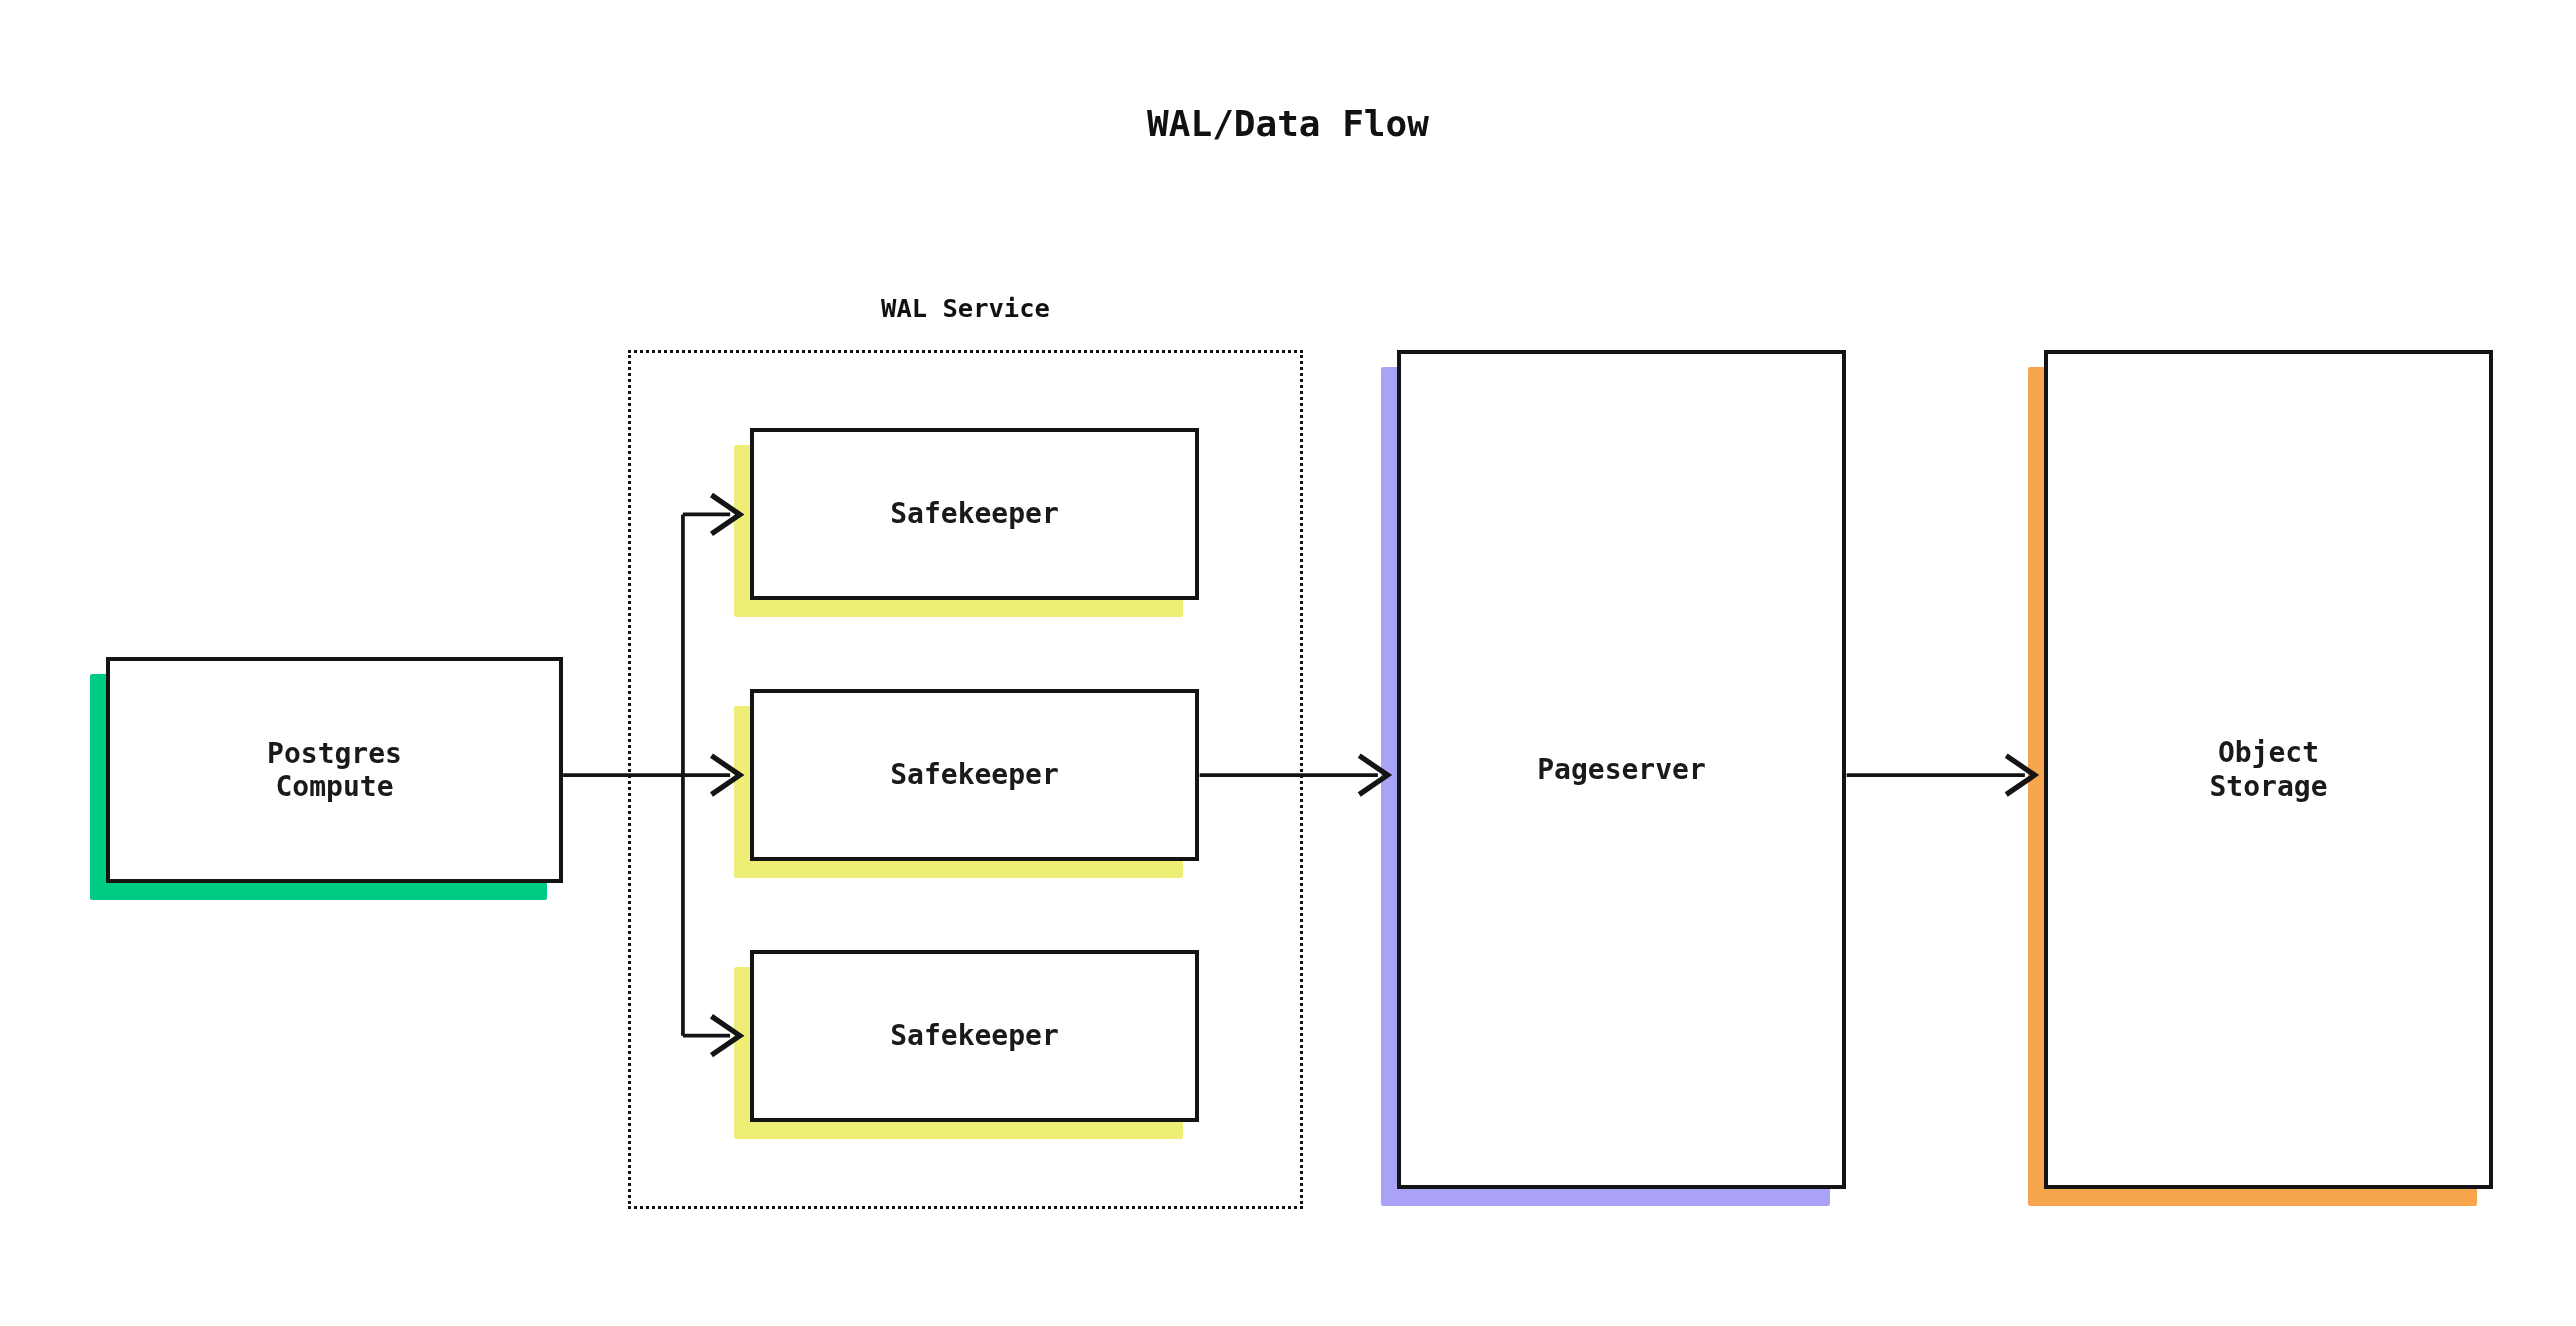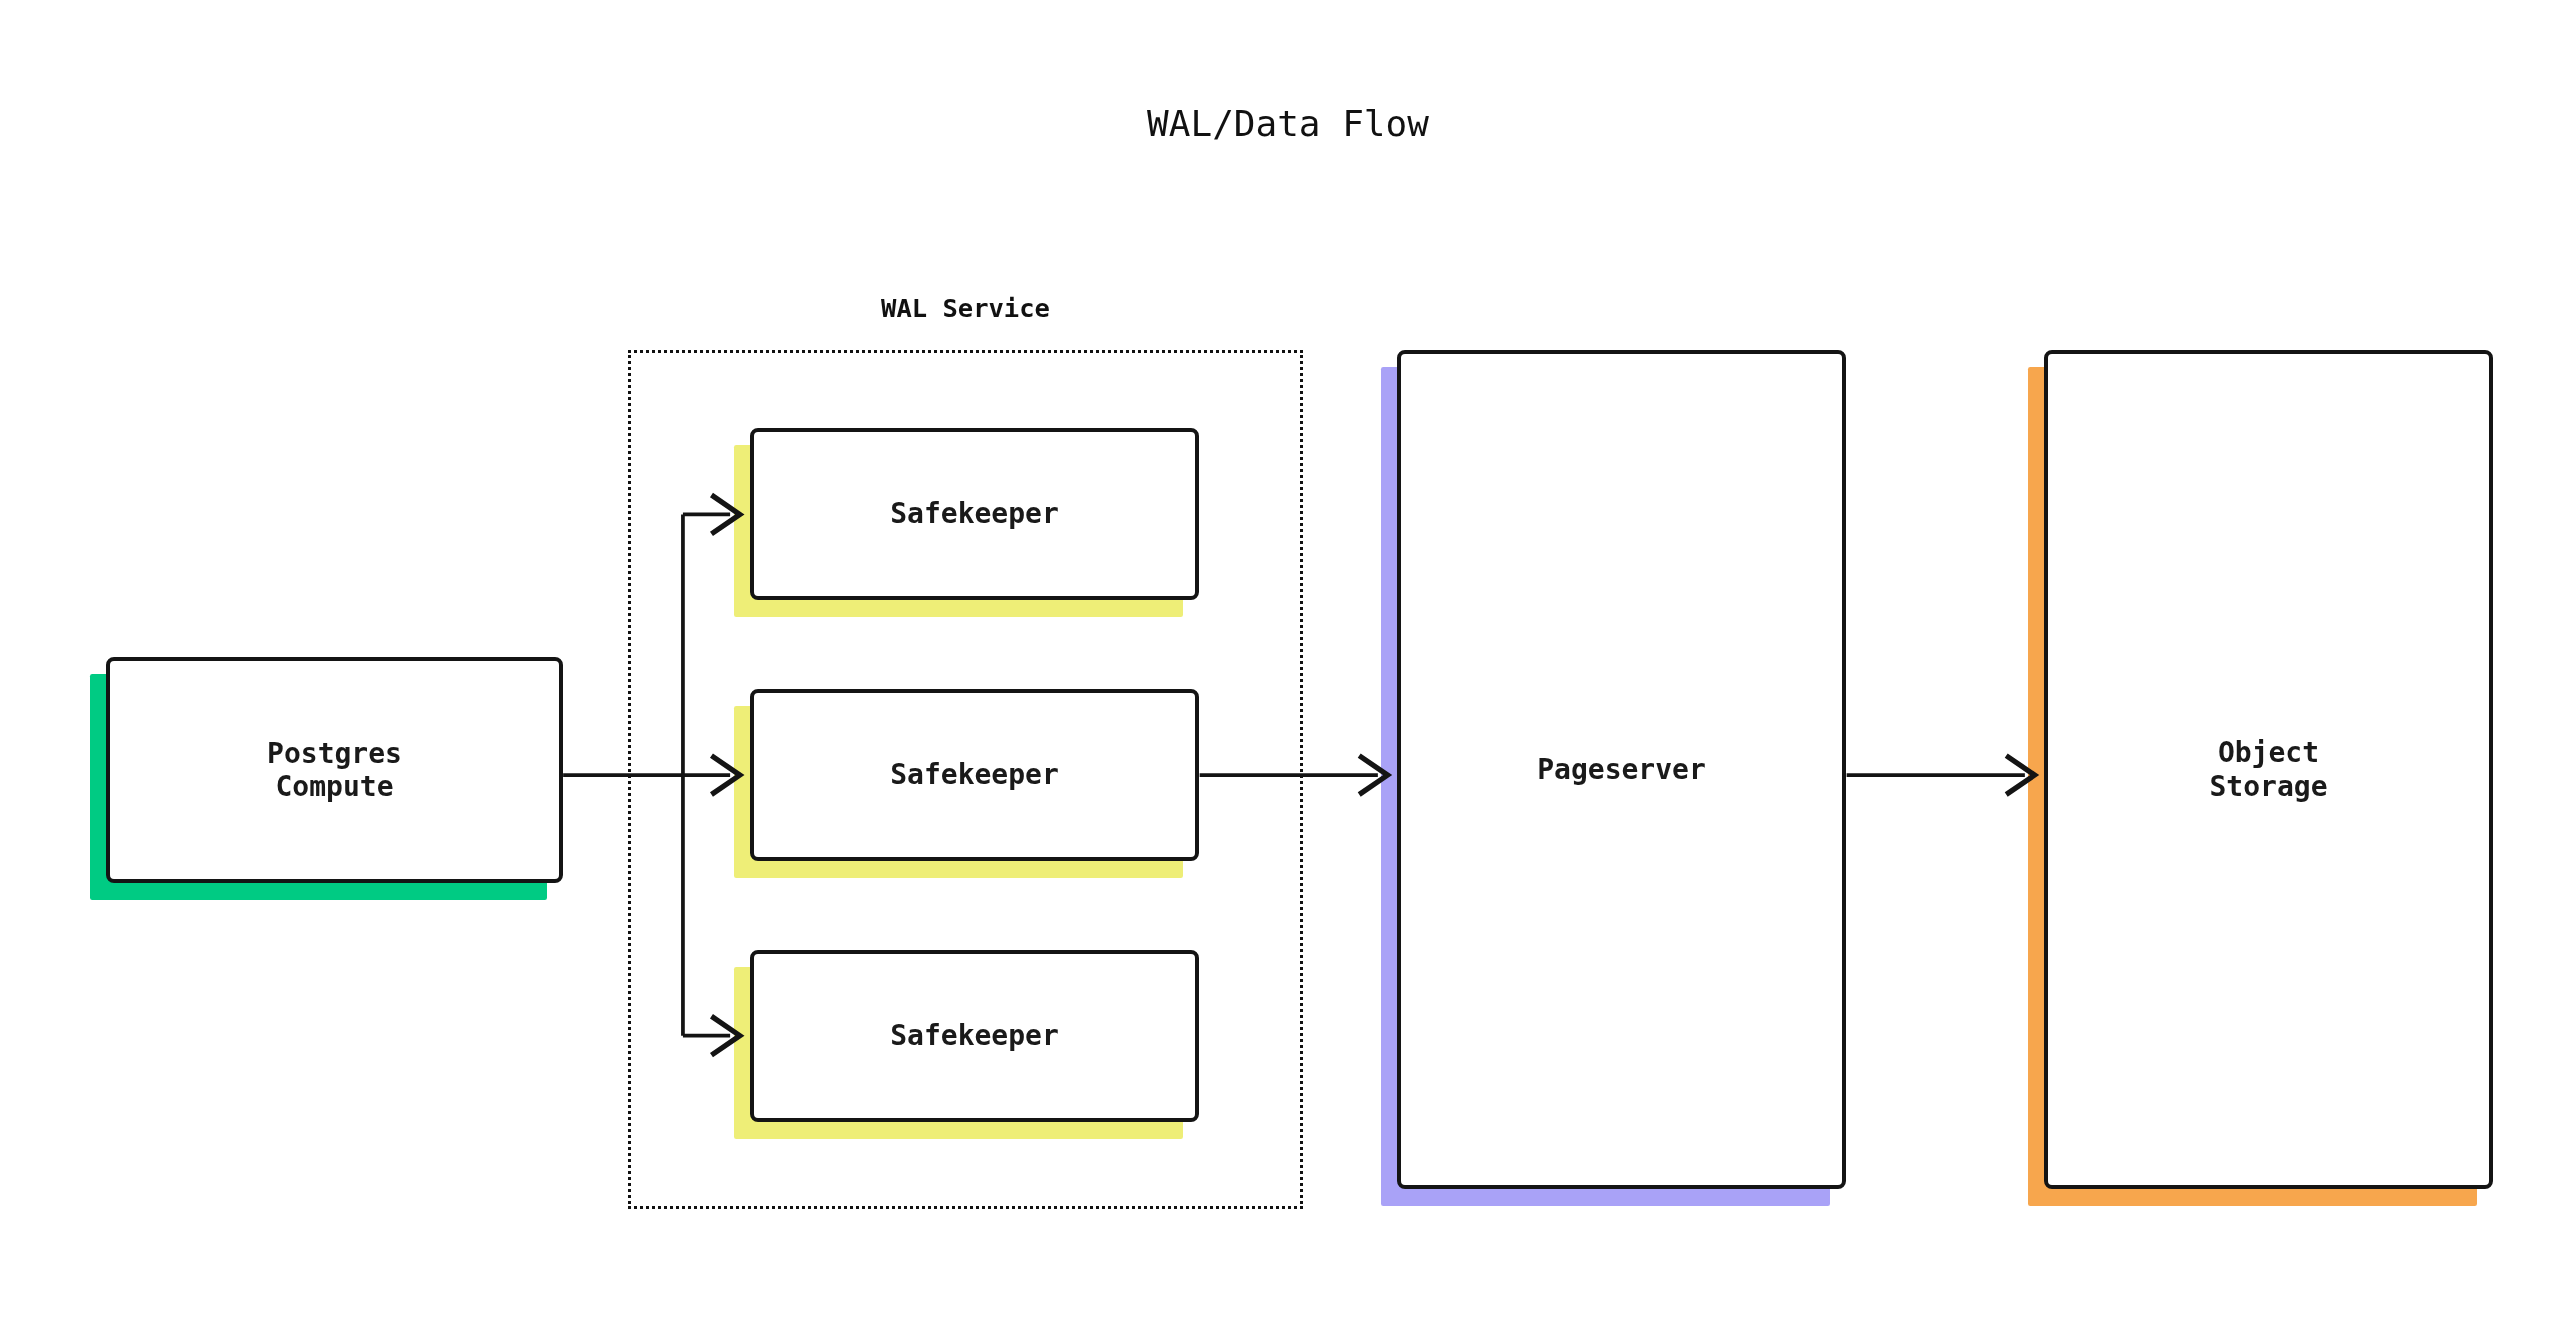--- a/index.html
+++ b/index.html
@@ -8,21 +8,21 @@
     font-family:"DejaVu Sans Mono","Liberation Mono",monospace;
     background:#ffffff;
     -webkit-font-smoothing:antialiased;
   }
   .canvas{position:absolute;inset:0;}
 
   
   .title{
     position:absolute;left:0;top:103px;width:2576px;
     text-align:center;
-    font-size:36px;font-weight:400;color:#111111;
+    font-size:36px;font-weight:700;color:#111111;
     letter-spacing:0px;
     white-space:pre;
   }
 
   
   .cluster-label{
     position:absolute;
     font-size:25.5px;font-weight:700;color:#111111;
     text-align:center;white-space:pre;margin-top:7px;
   }
@@ -38,21 +38,21 @@
   .node .shadow{
     position:absolute;left:-16.5px;top:16.5px;width:100%;height:100%;
     border-radius:2.2px;
     z-index:0;
   }
   .node .face{
     position:absolute;left:0;top:0;width:100%;height:100%;
     border:4.5px solid #141414;
     background:#ffffff;
     box-sizing:border-box;
-    border-radius:8px;
+    border-radius:0;
     z-index:1;
     display:flex;align-items:center;justify-content:center;
   }
   .node .label{
     font-size:28px;font-weight:700;color:#1a1a1a;
     line-height:1.18;
     text-align:center;
     white-space:pre-line;
     letter-spacing:0px;
   }

